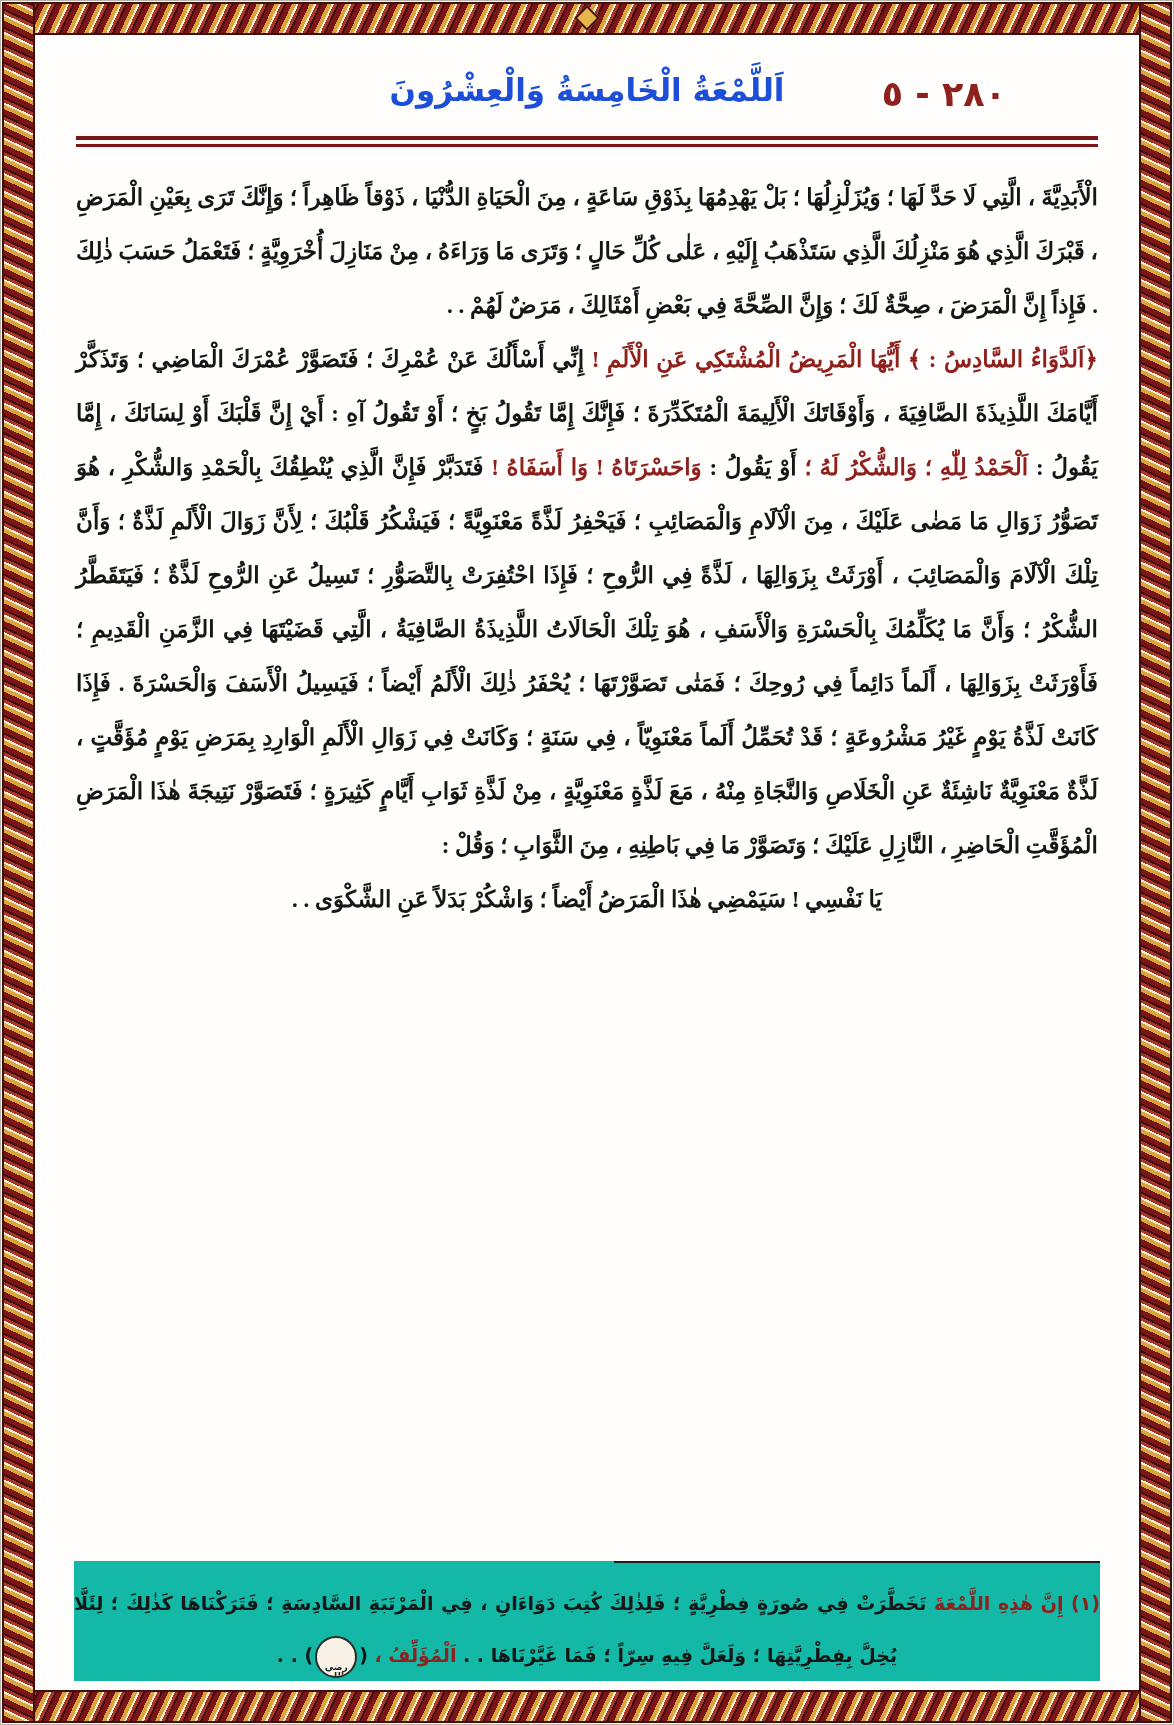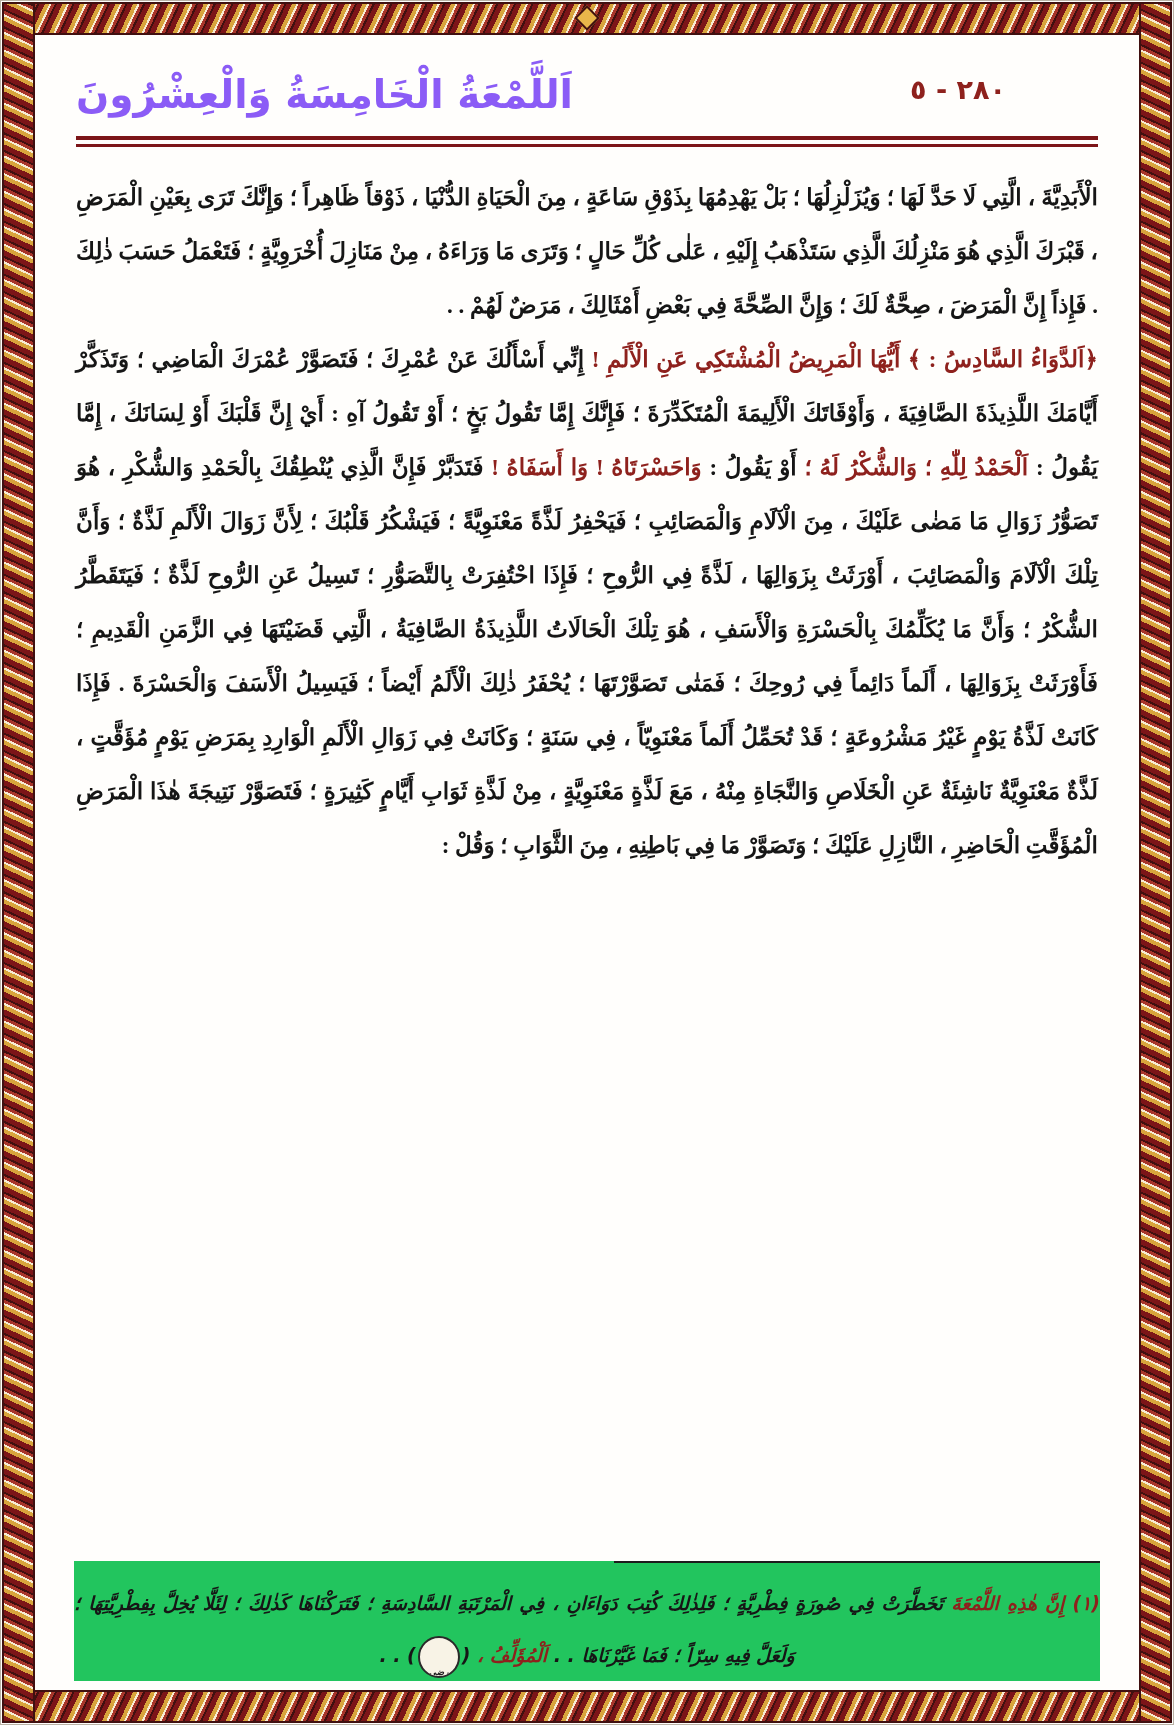--- a/index.html
+++ b/index.html
@@ -38,44 +38,44 @@
 
   
   .content {
     position:absolute; top:36px; bottom:36px; left:36px; right:36px;
     padding:28px 40px 0 40px; direction:rtl; overflow:hidden;
   }
 
   .header { position:relative; height:62px; }
   .page-num {
     position:absolute; right:92px; top:10px;
-    color:#8e211d; font-weight:bold; font-size:27px; letter-spacing:1px;
+    color:#8e211d; font-weight:bold; font-size:35px; letter-spacing:1px;
   }
   .title {
-    text-align:left; color:#8b5cf6; font-weight:bold; font-size:39px; padding-top:8px;
+    text-align:center; color:#1d4ed8; font-weight:bold; font-size:31px; padding-top:8px;
   }
   .header-rule {
     margin-top:10px; height:4px;
     border-top:4px solid #7c1518; border-bottom:3px solid #7c1518;
   }
 
   .body-text { margin-top:24px; }
   .body-text p {
     margin:0; font-size:23px; font-weight:bold; line-height:54px;
     color:#161616; text-align:justify;font-family:Liberation Serif, serif;
   }
   .red { color:#8e211d; }
   p.centered { text-align:center !important; }
   p.heading2 { margin-top:44px !important; }
   .fn-marker { font-size:13px; vertical-align:super; line-height:0; }
 
   
   .footnote-area {
     position:absolute; left:74px; right:74px; bottom:44px;
-    background:#22c55e; z-index:2; direction:rtl;font-style:italic;
+    background:#14b8a6; z-index:2; direction:rtl;
   }
   .fn-rule {
     width:486px; border-top:2px solid #1d1d1d; margin-bottom:14px;
   }
   .fn-text {
     margin:0; font-size:19px; font-weight:bold; line-height:52px;
     color:#161616; text-align:justify; text-align-last:center;
   }
   .seal {
     display:inline-flex; width:38px; height:38px; border-radius:50%;
@@ -106,20 +106,21 @@
       <div class="title">اَللَّمْعَةُ الْخَامِسَةُ وَالْعِشْرُونَ</div>
     </div>
     <div class="header-rule"></div>
 
     <div class="body-text">
 
       <p><span>الْأَبَدِيَّةَ ، الَّتِي لَا حَدَّ لَهَا ؛ وَيُزَلْزِلُهَا ؛ بَلْ يَهْدِمُهَا بِذَوْقِ سَاعَةٍ ، مِنَ الْحَيَاةِ الدُّنْيَا ، ذَوْقاً ظَاهِراً ؛ وَإِنَّكَ تَرَى بِعَيْنِ الْمَرَضِ ، قَبْرَكَ الَّذِي هُوَ مَنْزِلُكَ الَّذِي سَتَذْهَبُ إِلَيْهِ ، عَلٰى كُلِّ حَالٍ ؛ وَتَرَى مَا وَرَاءَهُ ، مِنْ مَنَازِلَ أُخْرَوِيَّةٍ ؛ فَتَعْمَلُ حَسَبَ ذٰلِكَ . فَإِذاً إِنَّ الْمَرَضَ ، صِحَّةٌ لَكَ ؛ وَإِنَّ الصِّحَّةَ فِي بَعْضِ أَمْثَالِكَ ، مَرَضٌ لَهُمْ . .</span></p>
 
       <p><span class="red">﴿اَلدَّوَاءُ السَّادِسُ : ﴾ أَيُّهَا الْمَرِيضُ الْمُشْتَكِي عَنِ الْأَلَمِ ! </span><span>إِنِّي أَسْأَلُكَ عَنْ عُمْرِكَ ؛ فَتَصَوَّرْ عُمْرَكَ الْمَاضِي ؛ وَتَذَكَّرْ أَيَّامَكَ اللَّذِيذَةَ الصَّافِيَةَ ، وَأَوْقَاتَكَ الْأَلِيمَةَ الْمُتَكَدِّرَةَ ؛ فَإِنَّكَ إِمَّا تَقُولُ بَخٍ ؛ أَوْ تَقُولُ آهِ : أَيْ إِنَّ قَلْبَكَ أَوْ لِسَانَكَ ، إِمَّا يَقُولُ : </span><span class="red">اَلْحَمْدُ لِلّٰهِ ؛ وَالشُّكْرُ لَهُ ؛ </span><span>أَوْ يَقُولُ : </span><span class="red">وَاحَسْرَتَاهُ ! وَا أَسَفَاهُ ! </span><span>فَتَدَبَّرْ فَإِنَّ الَّذِي يُنْطِقُكَ بِالْحَمْدِ وَالشُّكْرِ ، هُوَ تَصَوُّرُ زَوَالِ مَا مَضٰى عَلَيْكَ ، مِنَ الْآلَامِ وَالْمَصَائِبِ ؛ فَيَحْفِرُ لَذَّةً مَعْنَوِيَّةً ؛ فَيَشْكُرُ قَلْبُكَ ؛ لِأَنَّ زَوَالَ الْأَلَمِ لَذَّةٌ ؛ وَأَنَّ تِلْكَ الْآلَامَ وَالْمَصَائِبَ ، أَوْرَثَتْ بِزَوَالِهَا ، لَذَّةً فِي الرُّوحِ ؛ فَإِذَا احْتُفِرَتْ بِالتَّصَوُّرِ ؛ تَسِيلُ عَنِ الرُّوحِ لَذَّةٌ ؛ فَيَتَقَطَّرُ الشُّكْرُ ؛ وَأَنَّ مَا يُكَلِّمُكَ بِالْحَسْرَةِ وَالْأَسَفِ ، هُوَ تِلْكَ الْحَالَاتُ اللَّذِيذَةُ الصَّافِيَةُ ، الَّتِي قَضَيْتَهَا فِي الزَّمَنِ الْقَدِيمِ ؛ فَأَوْرَثَتْ بِزَوَالِهَا ، أَلَماً دَائِماً فِي رُوحِكَ ؛ فَمَتٰى تَصَوَّرْتَهَا ؛ يُحْفَرُ ذٰلِكَ الْأَلَمُ أَيْضاً ؛ فَيَسِيلُ الْأَسَفَ وَالْحَسْرَةَ . فَإِذَا كَانَتْ لَذَّةُ يَوْمٍ غَيْرُ مَشْرُوعَةٍ ؛ قَدْ تُحَمِّلُ أَلَماً مَعْنَوِيّاً ، فِي سَنَةٍ ؛ وَكَانَتْ فِي زَوَالِ الْأَلَمِ الْوَارِدِ بِمَرَضِ يَوْمٍ مُؤَقَّتٍ ، لَذَّةٌ مَعْنَوِيَّةٌ نَاشِئَةٌ عَنِ الْخَلَاصِ وَالنَّجَاةِ مِنْهُ ، مَعَ لَذَّةٍ مَعْنَوِيَّةٍ ، مِنْ لَذَّةِ ثَوَابِ أَيَّامٍ كَثِيرَةٍ ؛ فَتَصَوَّرْ نَتِيجَةَ هٰذَا الْمَرَضِ الْمُؤَقَّتِ الْحَاضِرِ ، النَّازِلِ عَلَيْكَ ؛ وَتَصَوَّرْ مَا فِي بَاطِنِهِ ، مِنَ الثَّوَابِ ؛ وَقُلْ :</span></p>
 
+      <p class="centered">يَا نَفْسِي ! سَيَمْضِي هٰذَا الْمَرَضُ أَيْضاً ؛ وَاشْكُرْ بَدَلاً عَنِ الشَّكْوَى . .</p>
 
 
     </div>
   </div>
 
   <div class="footnote-area">
     <div class="fn-rule"></div>
     <p class="fn-text"><span class="red">(١) إِنَّ هٰذِهِ اللَّمْعَةَ </span><span>تَخَطَّرَتْ فِي صُورَةٍ فِطْرِيَّةٍ ؛ فَلِذٰلِكَ كُتِبَ دَوَاءَانِ ، فِي الْمَرْتَبَةِ السَّادِسَةِ ؛ فَتَرَكْنَاهَا كَذٰلِكَ ؛ لِئَلَّا يُخِلَّ بِفِطْرِيَّتِهَا ؛ وَلَعَلَّ فِيهِ سِرّاً ؛ فَمَا غَيَّرْنَاهَا . . </span><span class="red">اَلْمُؤَلِّفُ ، </span><span>(</span><span class="seal">
           <span class="seal-text">رضي الله عنه</span>
         </span><span>)</span><span> . .</span></p>

